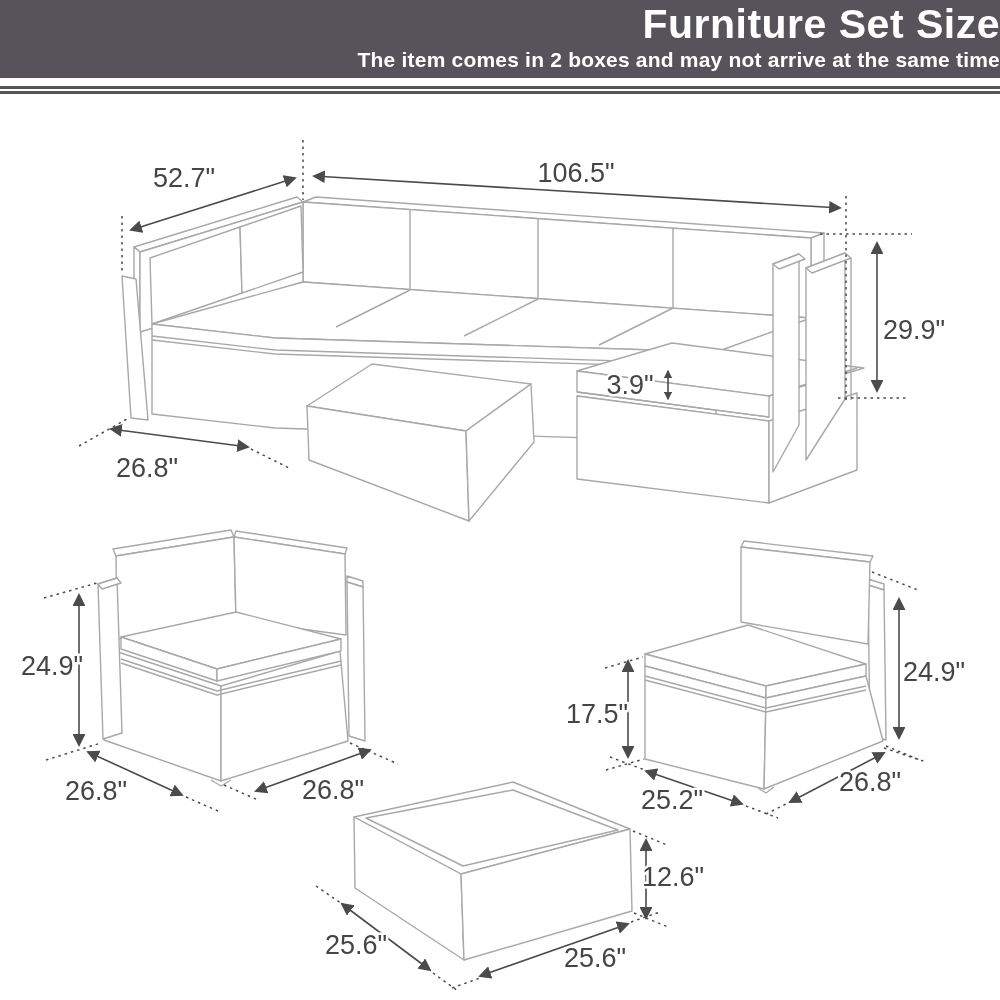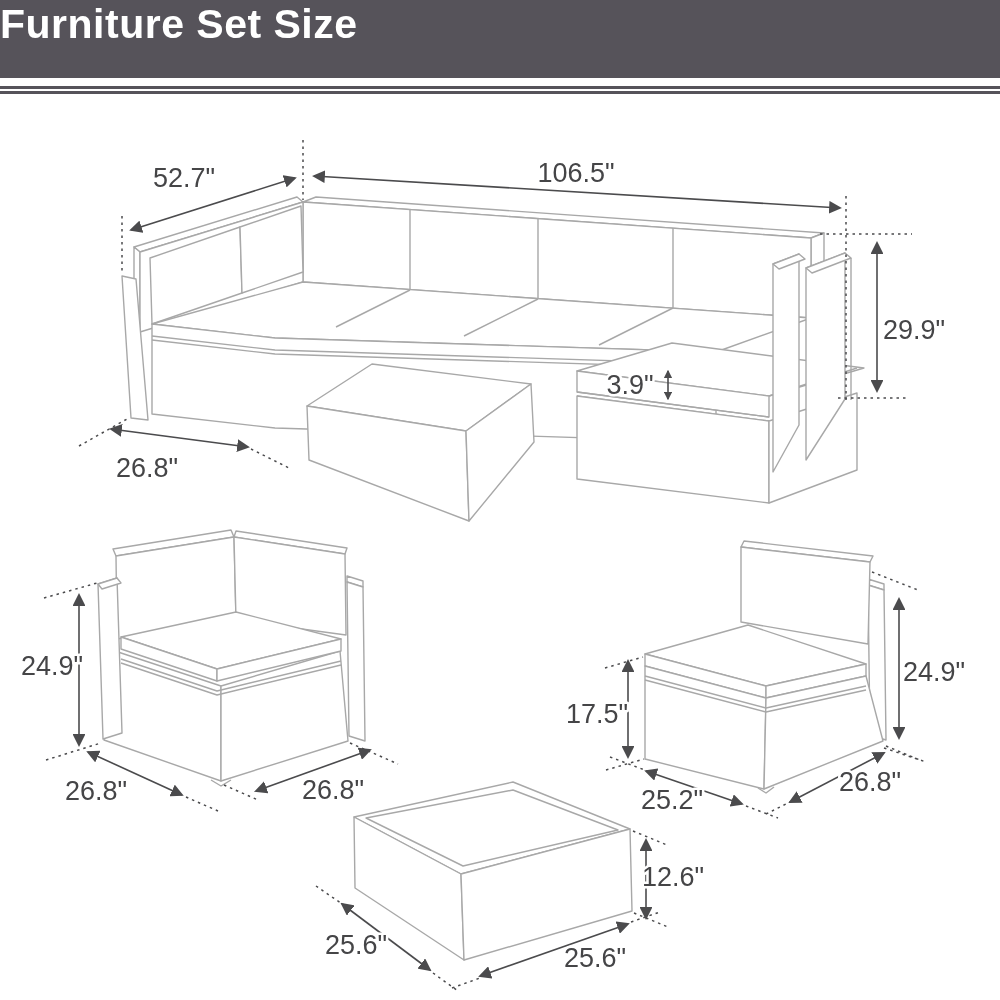--- a/index.html
+++ b/index.html
@@ -1,38 +1,39 @@
 <!DOCTYPE html>
 <html><head>
 <meta charset="utf-8">
 <style>
   html,body{margin:0;padding:0;background:#ffffff;}
   .page{position:relative;width:1000px;height:1000px;background:#fff;overflow:hidden;
         font-family:"Liberation Sans",sans-serif;}
   .banner{position:absolute;top:0;left:0;width:1000px;height:78px;background:#56535A;
-          color:#fff;text-align:left;z-index:2;}
+          color:#fff;text-align:right;z-index:2;}
   .banner h1{margin:1px 0 0 0;font-size:41px;font-weight:bold;letter-spacing:.5px;}
   .banner p{margin:0;font-size:21px;font-weight:bold;letter-spacing:.2px;}
   .divider{position:absolute;top:86px;left:0;width:1000px;height:2px;background:#fff;
            border-top:3px solid #56535A;border-bottom:3px solid #56535A;z-index:2;}
   svg.diagram{position:absolute;top:0;left:0;z-index:1;}
   .f{fill:#ffffff;stroke:#a8a8a8;stroke-width:1.4;stroke-linejoin:round;}
   .l{fill:none;stroke:#a8a8a8;stroke-width:1.4;stroke-linejoin:round;}
   .dim{fill:none;stroke:#4b4b4d;stroke-width:1.6;}
   .wit{fill:none;stroke:#4b4b4d;stroke-width:1.5;stroke-dasharray:2.5 4;}
   .lbl{fill:#454547;font-size:27px;text-anchor:middle;font-family:"Liberation Sans",sans-serif;
        paint-order:stroke;stroke:#ffffff;stroke-width:5;stroke-linejoin:round;}
 </style>
 </head>
 <body>
 
 <div class="page">
 
   <header class="banner">
     <h1>Furniture Set Size</h1>
+    <p>The item comes in 2 boxes and may not arrive at the same time</p>
   </header>
   <div class="divider"></div>
 
   <svg class="diagram" width="1000" height="1000" viewBox="0 0 1000 1000">
     <defs>
       <marker id="ah" viewBox="0 0 10 10" refX="8.5" refY="5" markerWidth="8" markerHeight="8" orient="auto-start-reverse">
         <path d="M0,0 L10,5 L0,10 Z" fill="#4b4b4d"></path>
       </marker>
       <marker id="ahs" viewBox="0 0 10 10" refX="8.5" refY="5" markerWidth="5.5" markerHeight="5.5" orient="auto-start-reverse">
         <path d="M0,0 L10,5 L0,10 Z" fill="#4b4b4d"></path>

